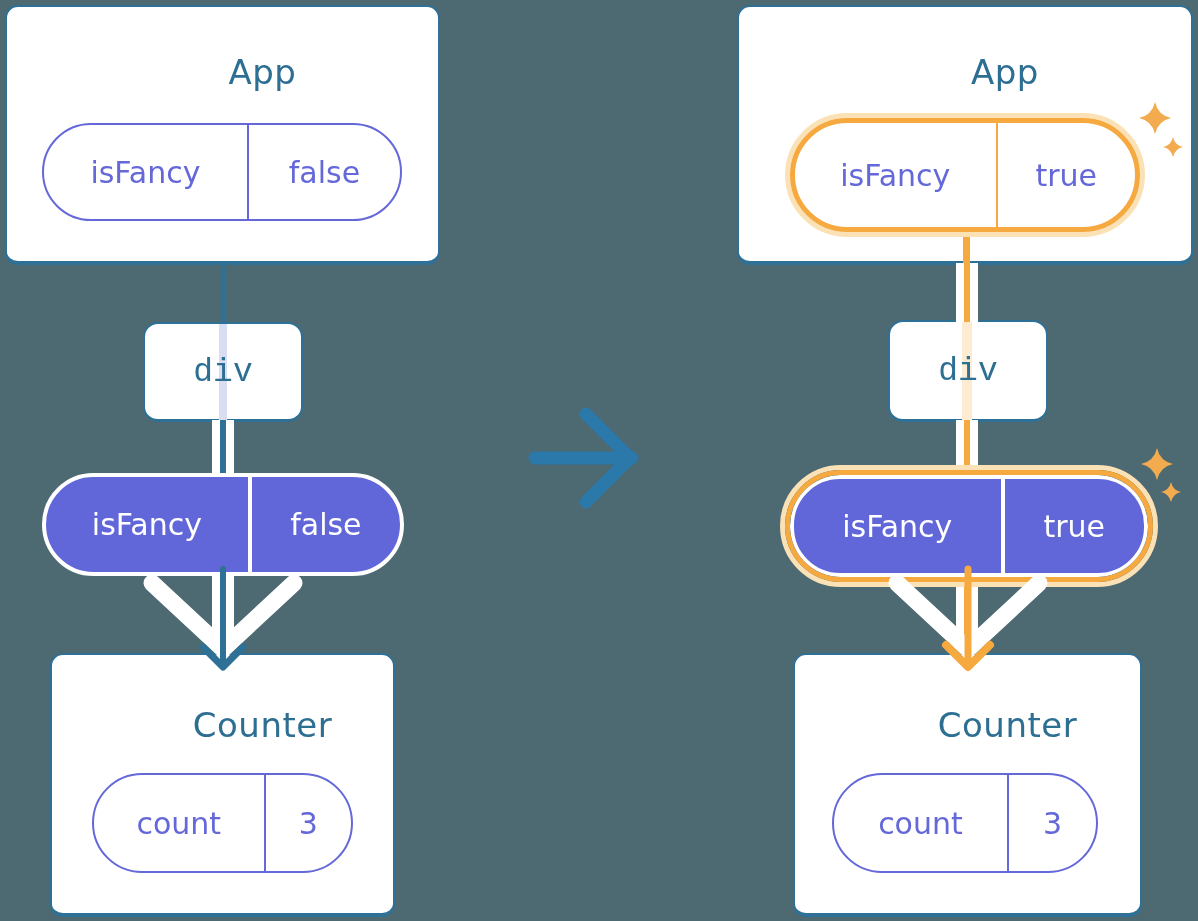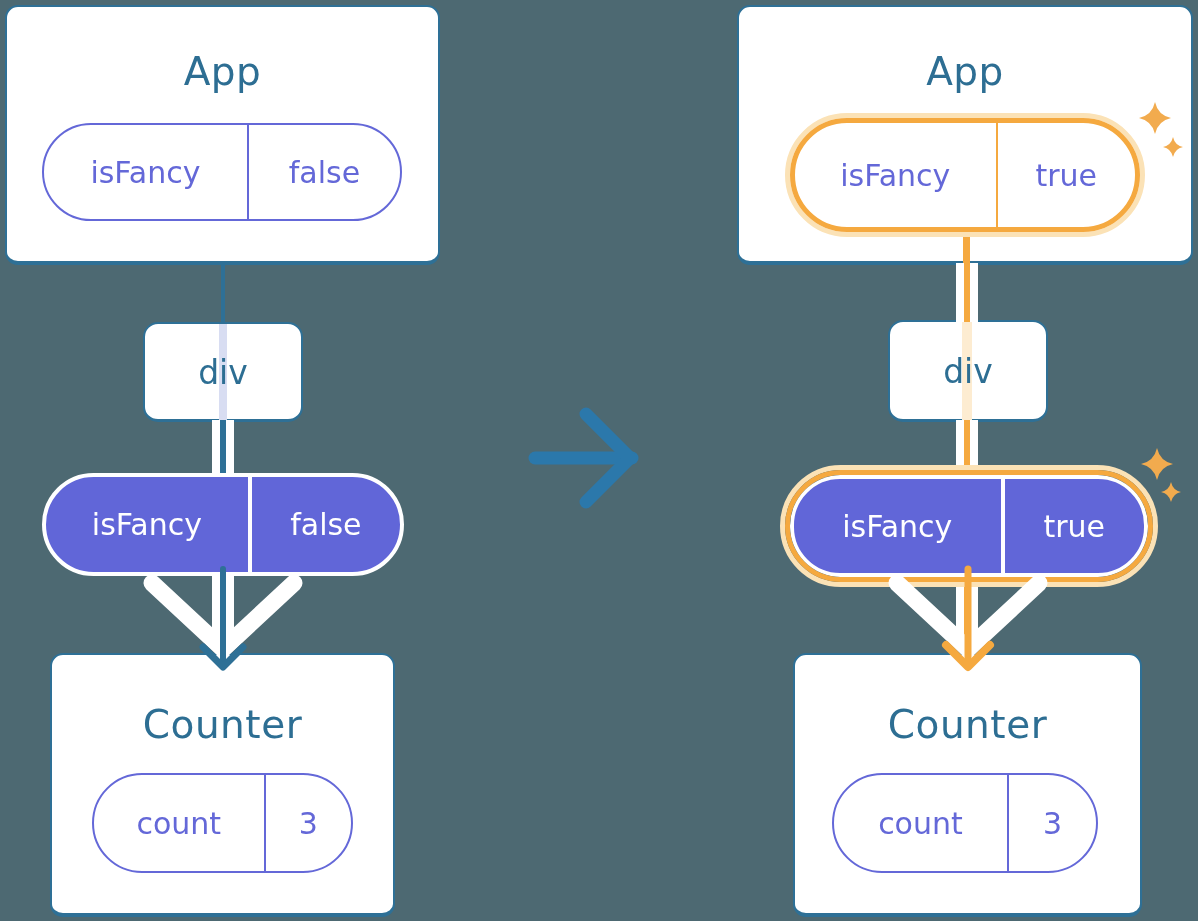--- a/index.html
+++ b/index.html
@@ -6,24 +6,24 @@
   body{font-family:"DejaVu Sans","Liberation Sans",sans-serif;}
   .canvas{position:relative;width:1198px;height:921px;background:var(--background,#4d6972);overflow:hidden;}
 
   
   .card{position:absolute;background:#fff;border:2px solid var(--card-stroke,#2e7096);
         border-bottom-width:4px;border-radius:13px;box-sizing:border-box;z-index:1;}
   .nodebox{position:absolute;background:#fff;border:2px solid var(--card-stroke,#2e7096);
         border-bottom-width:3px;border-radius:15px;box-sizing:border-box;z-index:1;}
 
   
-  .title{position:absolute;text-align:center;font-size:39px;line-height:40px;
-         color:var(--teal-text,#2d6e93);z-index:3;letter-spacing:0.5px;}
+  .title{position:absolute;text-align:center;font-size:34px;line-height:40px;
+         color:var(--teal-text,#2d6e93);z-index:3;letter-spacing:0.5px;margin-left:40px;}
   .nodelabel{position:absolute;display:flex;align-items:center;justify-content:center;
-         font-size:33px;color:var(--teal-text,#2d6e93);z-index:3;}
+         font-size:33px;color:var(--teal-text,#2d6e93);z-index:3;font-family:Liberation Mono, monospace;}
 
   
   .pill{position:absolute;display:flex;box-sizing:border-box;font-size:30px;z-index:3;}
   .pill .cell{display:flex;align-items:center;justify-content:center;box-sizing:border-box;}
   .pill-outline{background:#fff;border:2.5px solid var(--purple,#6468d8);
          border-radius:60px;color:var(--purple,#6468d8);}
   .pill-outline .cell + .cell{border-left:2.5px solid var(--purple,#6468d8);}
   .pill-solid{background:var(--purple-fill,#6166d8);border:4px solid #fff;
          border-radius:60px;color:#fff;}
   .pill-solid .cell + .cell{border-left:4px solid #fff;}

